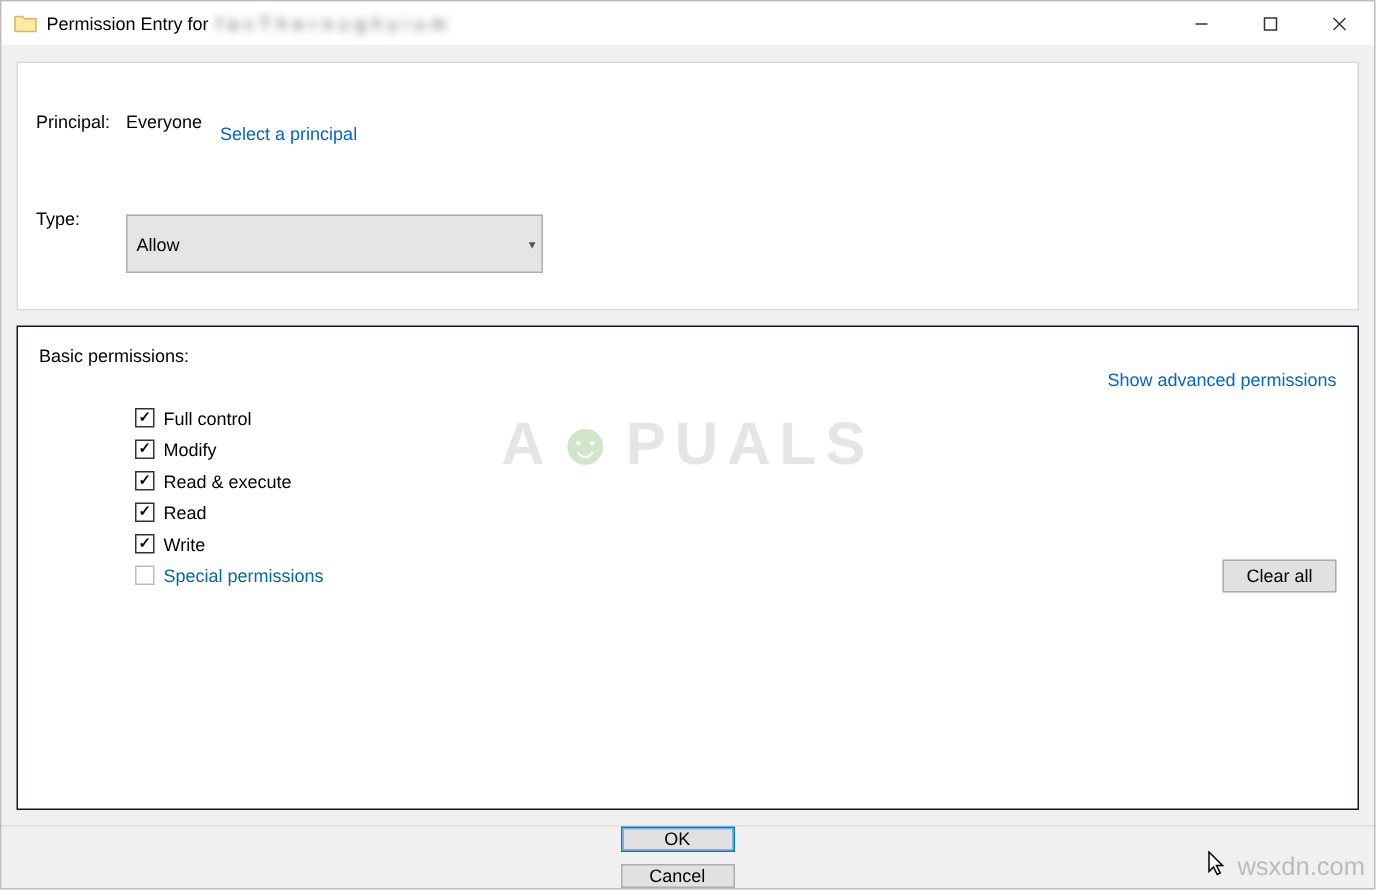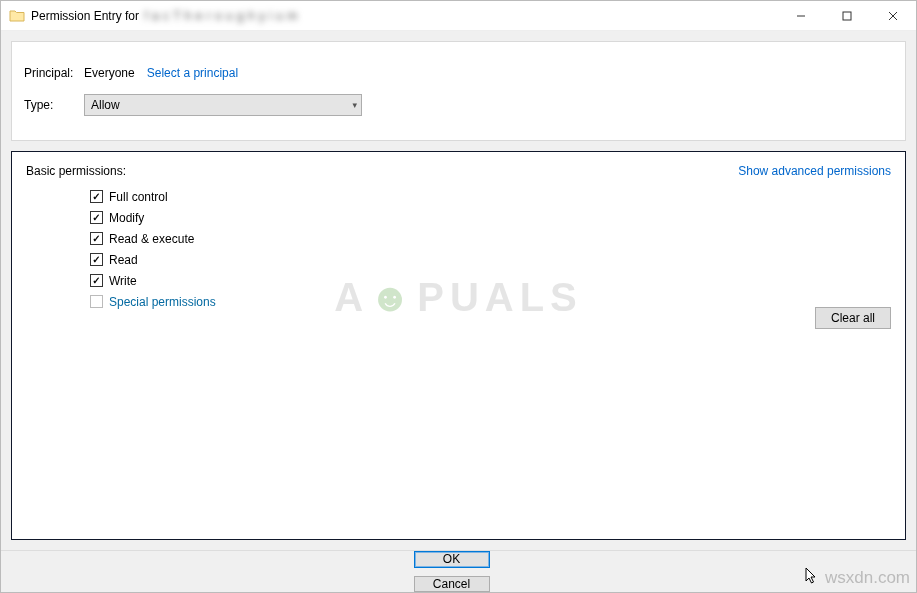--- a/index.html
+++ b/index.html
@@ -57,30 +57,31 @@
     .panel {
       background: #fff;
       border: 1px solid #d9d9d9;
       padding: 24px 12px;
     }
     
     .row { display: flex; align-items: center; margin-bottom: 14px; }
     .row:last-child { margin-bottom: 0; }
     .row-label { width: 60px; }
     .principal-value { margin-right: 12px; }
-    .link { color: #0066cc; cursor: pointer; }
+    .link { color: #0066cc; cursor: pointer; margin-top: 16px; }
     .type-select {
       width: 278px;
-      height: 22px;
+      height: 39px;
       background: #e5e5e5;
       border: 1px solid #adadad;
       display: flex;
       align-items: center;
       justify-content: space-between;
       padding: 0 4px 0 6px;
+      margin-top: 33px;
     }
     .type-select .chev { font-size: 9px; color: #555; }
     
     .perm-panel {
       flex: 1;
       background: #fff;
       border: 1px solid #0f172a;
       padding: 12px 14px 12px 14px;
       position: relative;
     }

